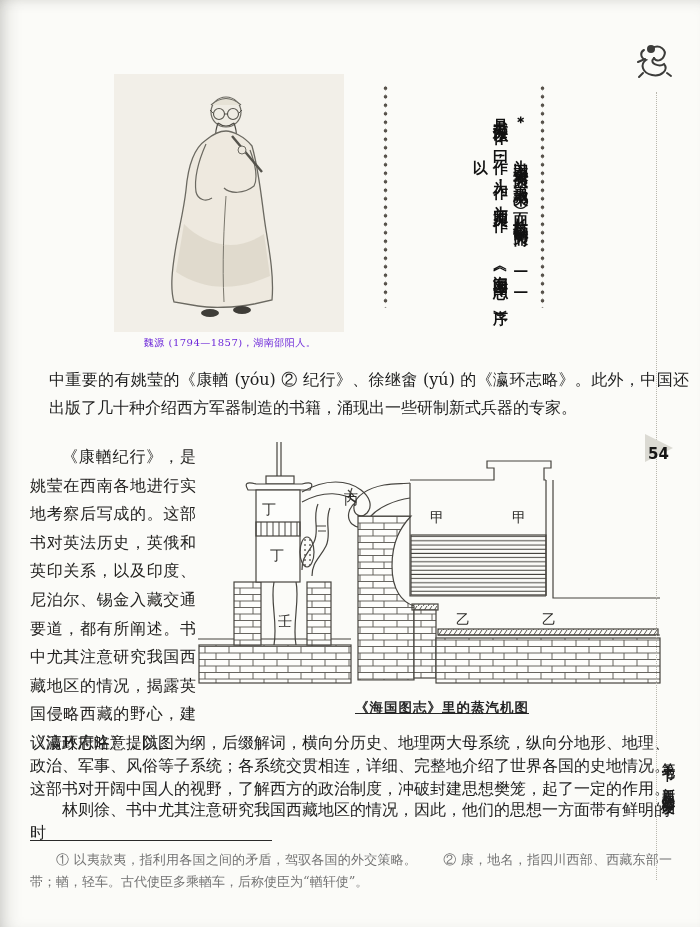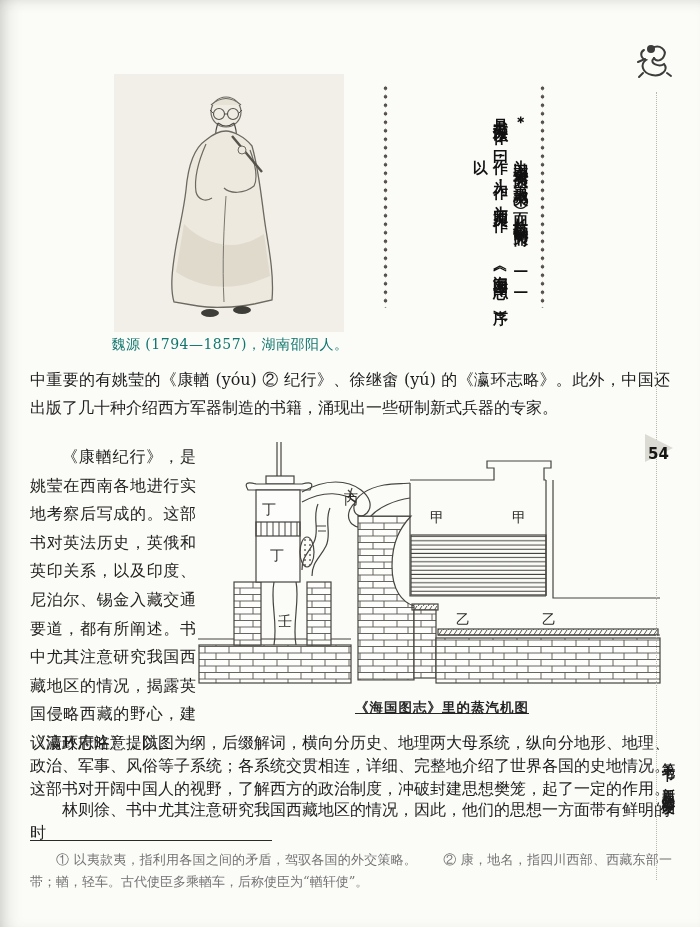--- a/index.html
+++ b/index.html
@@ -9,21 +9,21 @@
     font-family:"DejaVu Serif","Liberation Serif",serif;
   }
   .page-shadow{
     position:absolute;inset:0;pointer-events:none;
     box-shadow:inset 14px 0 20px -14px rgba(60,60,55,.35), inset 0 10px 16px -12px rgba(60,60,55,.18);
   }
   
   .portrait{position:absolute;left:114px;top:74px;width:230px;height:258px;}
   .portrait-caption{
     position:absolute;left:92px;top:336px;width:276px;text-align:center;
-    font-size:14px;letter-spacing:.5px;color:#0f766e;
+    font-size:10px;letter-spacing:.5px;color:#6d28d9;
   }
   
   .quote-block{
     position:absolute;left:381px;top:84px;width:166px;height:224px;
     display:flex;align-items:stretch;
   }
   .chain-border{
     width:9px;
     background-image:radial-gradient(circle at 50% 50%, #57524b 1.7px, rgba(0,0,0,0) 2.1px);
     background-size:9px 8.5px;background-position:center top;
@@ -31,21 +31,21 @@
   .quote-text{
     flex:1;writing-mode:vertical-rl;text-orientation:upright;
     display:flex;padding:6px 4px 0 4px;
     font-size:15px;font-weight:700;color:#111;
   }
   .qcol{margin:0 3.2px;letter-spacing:3px;line-height:1.35;}
   .qcol-first{padding-top:16px;}
   .qcol-source{padding-top:34px;}
   
   .para{position:absolute;left:30px;width:640px;text-align:justify;color:#1d1d1d;}
-  .para-intro{top:366px;font-size:16px;line-height:28px;}
+  .para-intro{top:366px;font-size:16px;line-height:28px;margin-left:19px;}
   .kai{font-family:"DejaVu Serif","Liberation Serif",serif;}
   .left-col{
     position:absolute;left:30px;top:432px;width:166px;text-align:justify;
     font-size:16px;line-height:28.6px;color:#232220;
   }
   .left-col .indent{text-indent:32px;margin-top:11px;}
   .xu-line{letter-spacing:5px;}
   .para-yinghuan{top:731px;font-size:16px;line-height:23px;}
   .para-lin{top:798px;font-size:16px;line-height:23px;text-indent:32px;}
   

